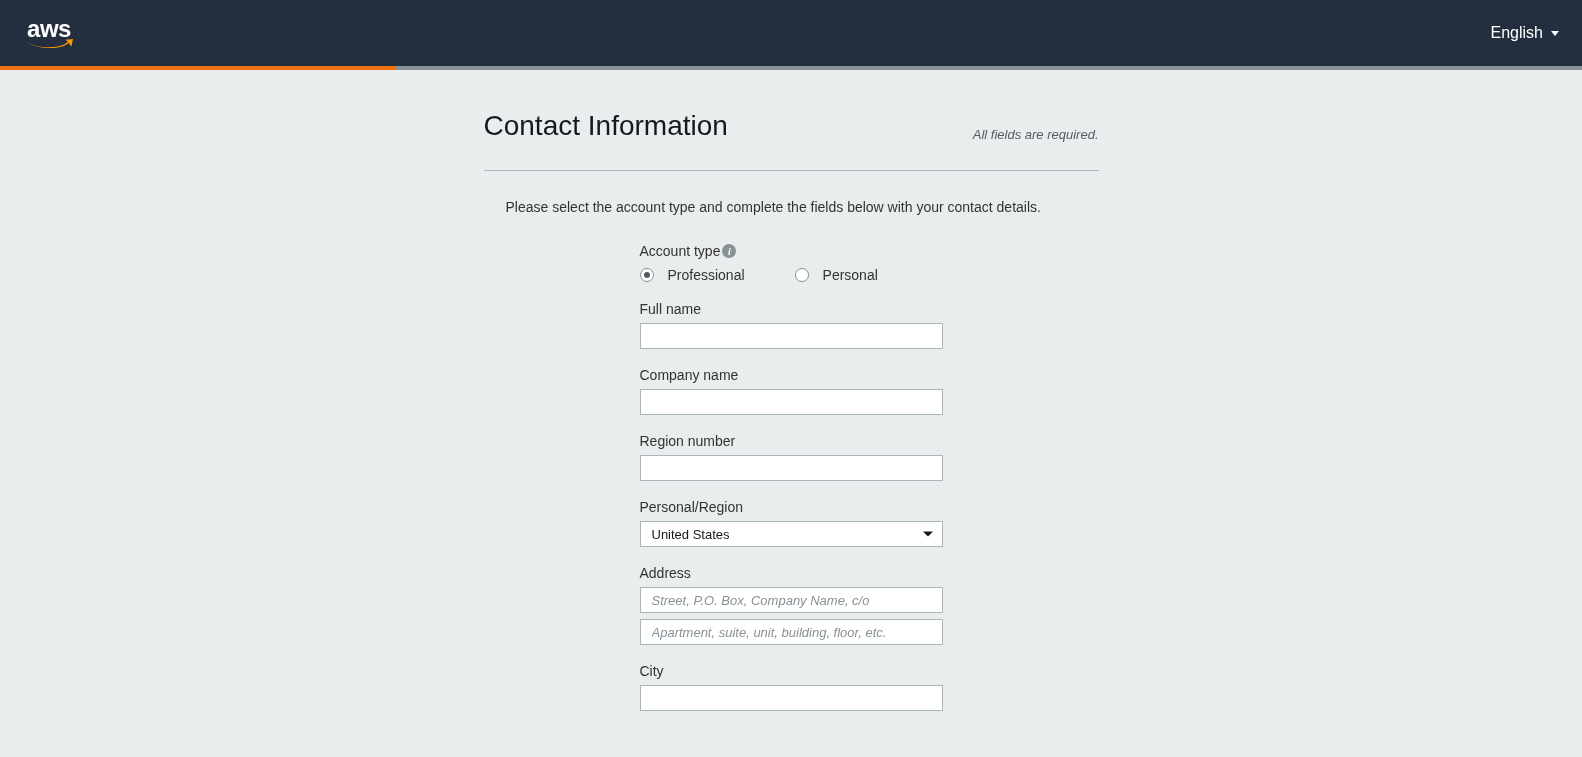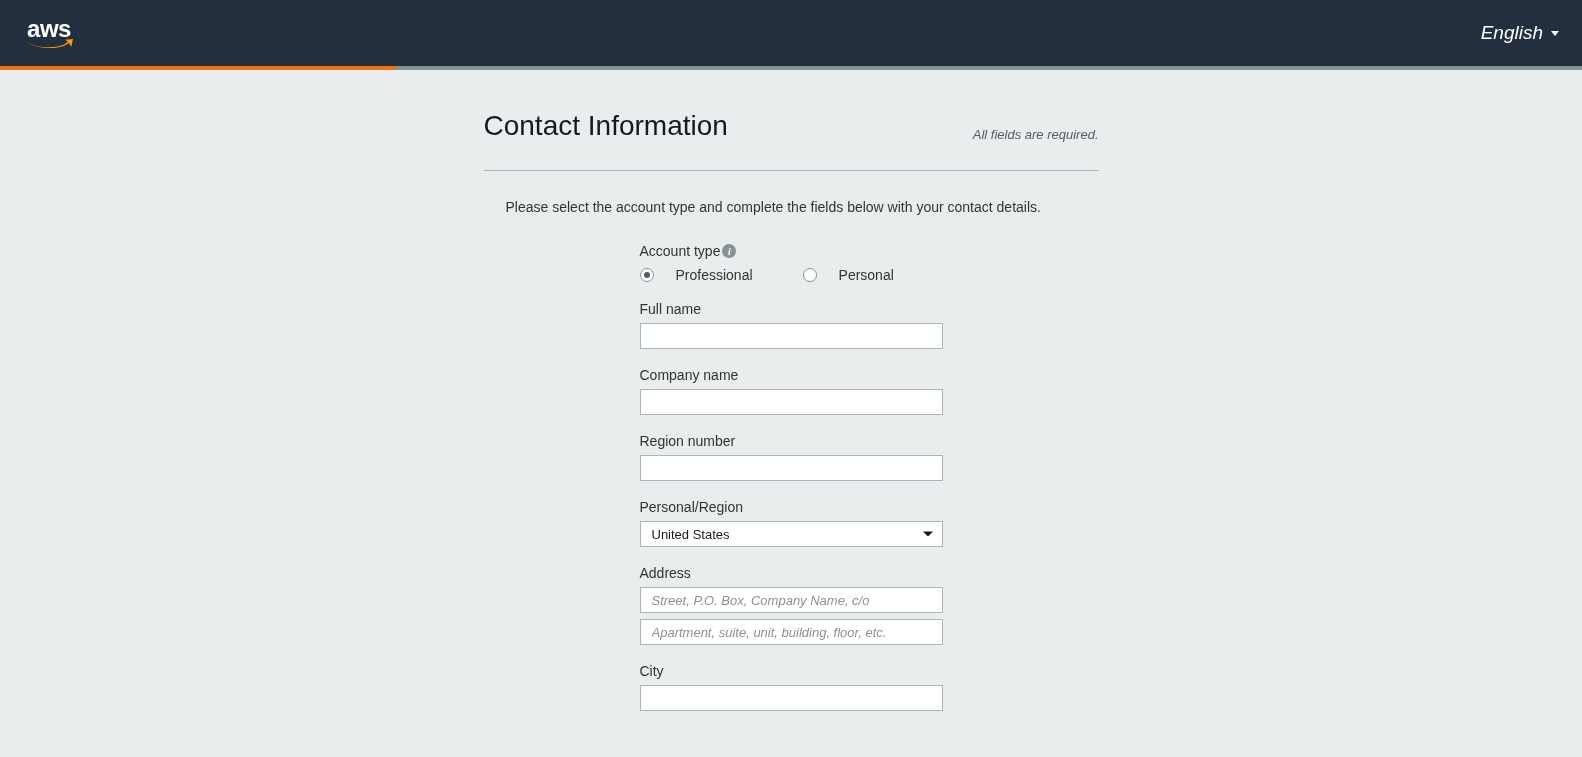--- a/index.html
+++ b/index.html
@@ -30,26 +30,25 @@
     font-weight: 600;
     letter-spacing: -0.5px;
   }
   .logo-smile {
     width: 52px;
     height: 12px;
     margin-top: -4px;
   }
   .lang-selector {
     color: #ffffff;
-    font-size: 19px;
+    font-size: 16px;
     display: flex;
     align-items: center;
     cursor: pointer;
     gap: 4px;
-    font-style: italic;
   }
   .caret-down {
     width: 0; height: 0;
     border-left: 4px solid transparent;
     border-right: 4px solid transparent;
     border-top: 5px solid #ffffff;
     margin-left: 4px;
   }
   .progress-track {
     height: 4px;
@@ -121,21 +120,21 @@
     font-family: Georgia, serif;
   }
   .radio-row {
     display: flex;
     gap: 50px;
     margin-top: 8px;
   }
   .radio-item {
     display: flex;
     align-items: center;
-    gap: 22px;
+    gap: 14px;
     cursor: pointer;
   }
   .radio-circle {
     width: 14px; height: 14px;
     border-radius: 50%;
     border: 1px solid #879196;
     background: #ffffff;
     display: flex;
     align-items: center;
     justify-content: center;

